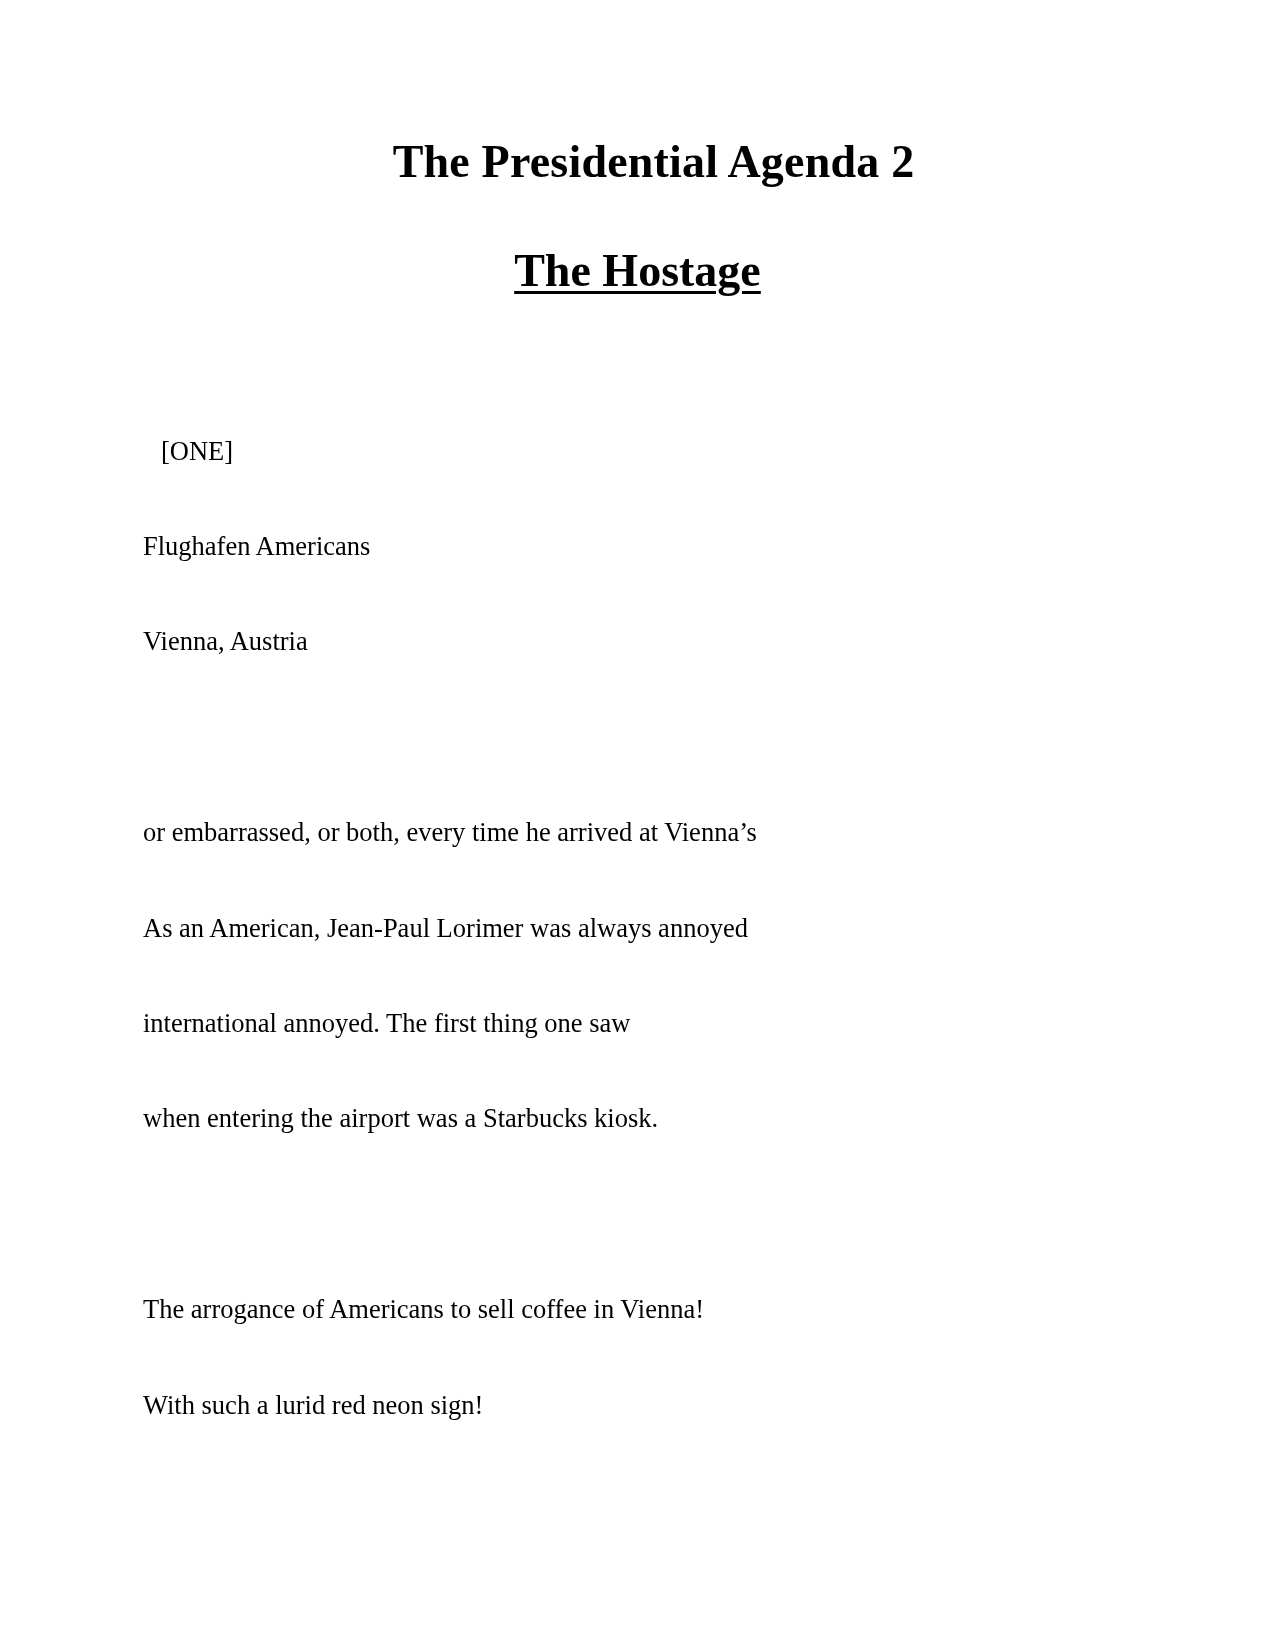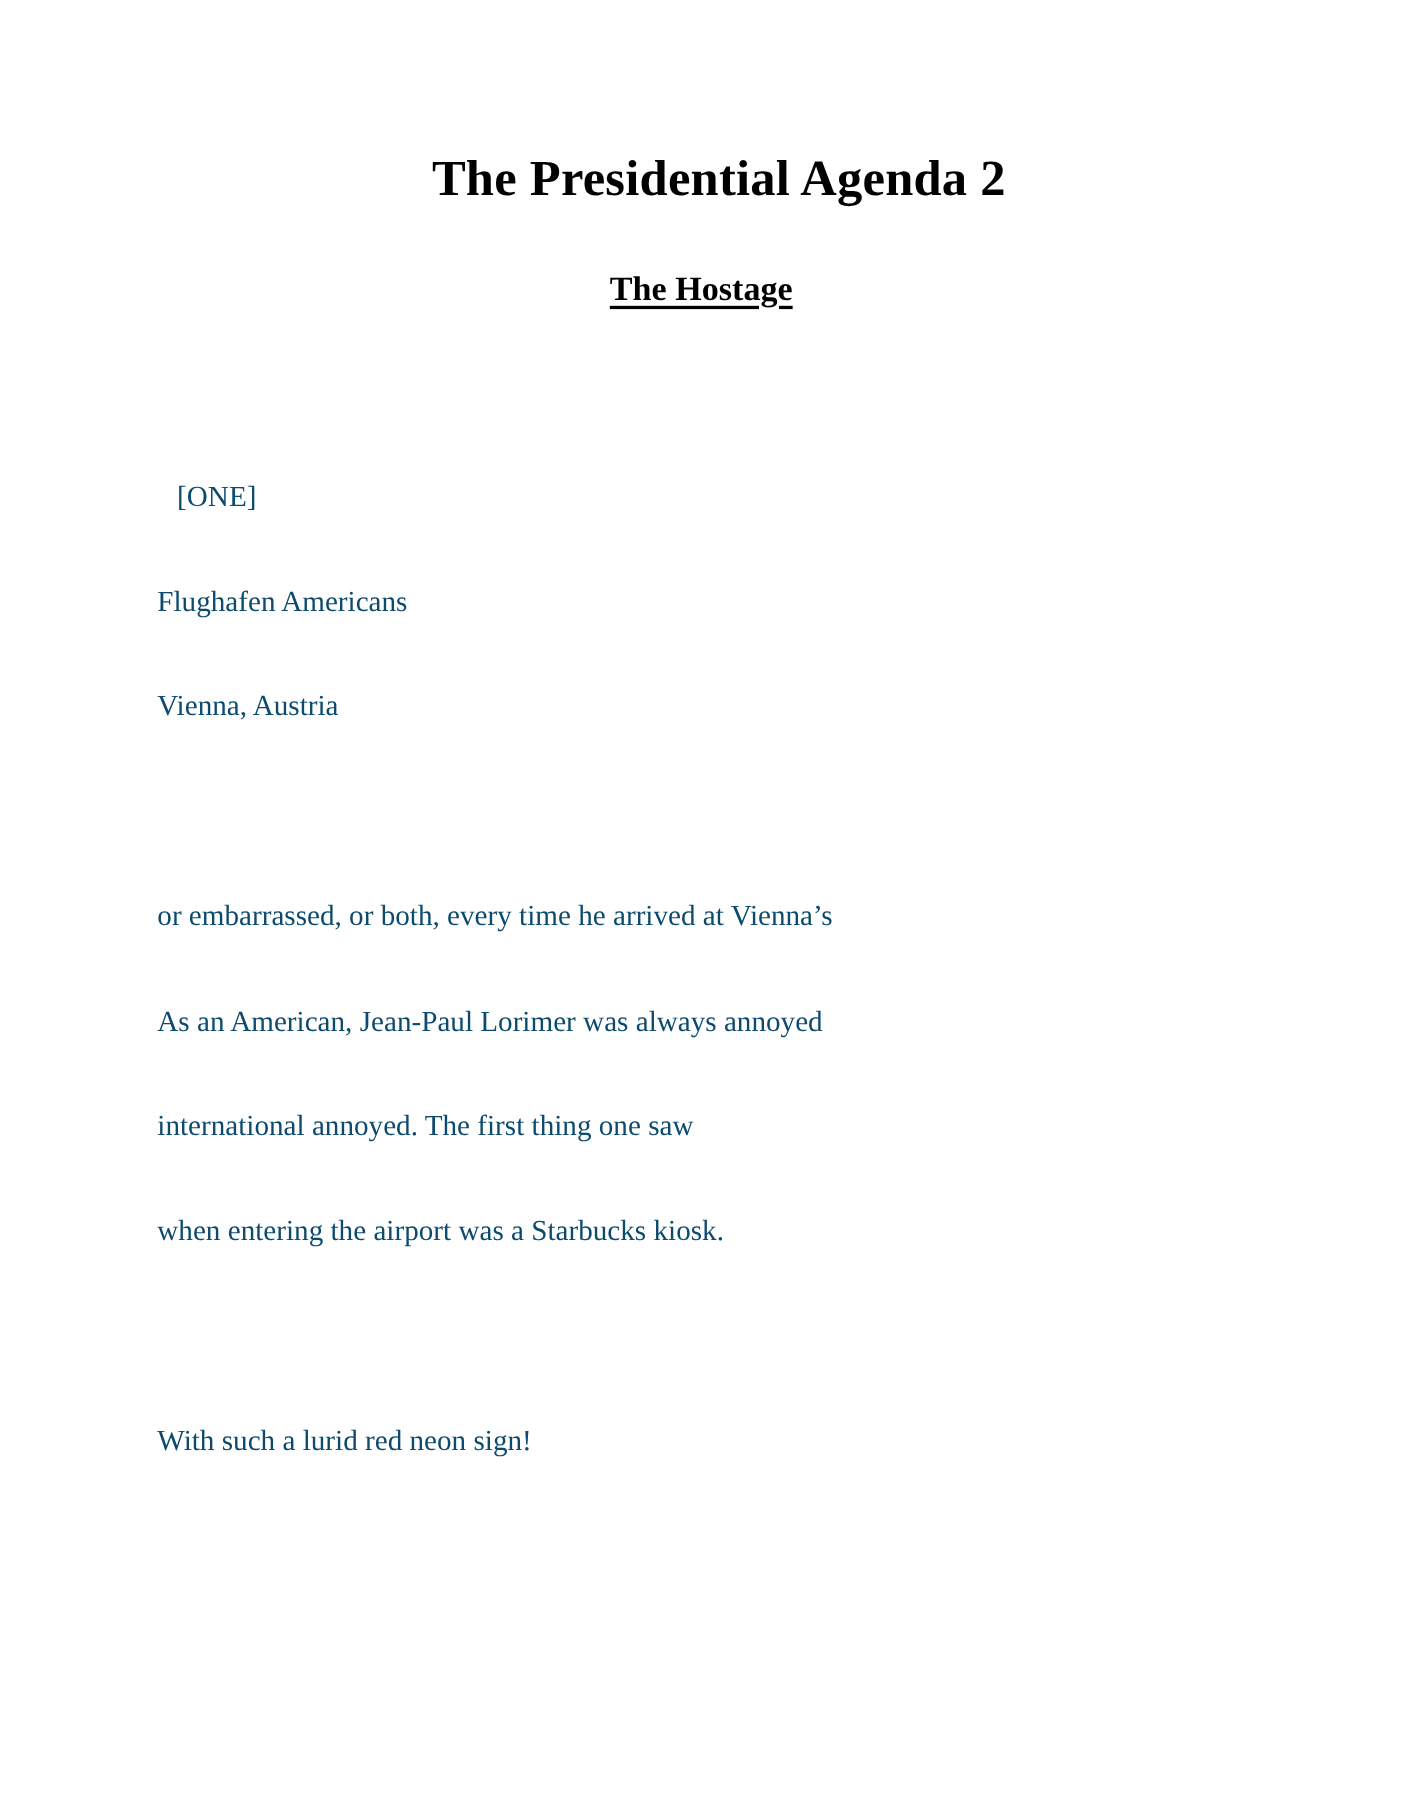--- a/index.html
+++ b/index.html
@@ -25,21 +25,21 @@
     color: #000000;
     text-align: center;
     margin: 0;
     padding-top: 136px;
     letter-spacing: 0.2px;
     padding-left: 32px;
   }
   .doc-subtitle {
     font-family: "Liberation Serif", "DejaVu Serif", serif;
     font-weight: bold;
-    font-size: 31px;
+    font-size: 46px;
     line-height: 1.15;
     color: #000000;
     text-align: center;
     margin: 0;
     padding-top: 56px;
   }
   .doc-subtitle span.u {
     text-decoration: underline;
     text-underline-offset: 5px;
     text-decoration-thickness: 3px;
@@ -47,21 +47,21 @@
   .body-area {
     position: absolute;
     left: 143px;
     top: 372px;
     width: 900px;
   }
   .block {
     font-family: "Liberation Serif", "DejaVu Serif", serif;
     font-size: 26.5px;
     line-height: 31.8px;
-    color: #0c4a6e;
+    color: #000000;
     margin: 0;
     white-space: pre-wrap;
   }
   .block + .block {
     margin-top: 31.8px;
   }
   .slug .line:first-child {
     padding-left: 18px;
   }
   .line {
@@ -86,20 +86,21 @@
     </div>
 
     <p class="block">
       <span class="line">or embarrassed, or both, every time he arrived at Vienna’s</span>
       <span class="line">As an American, Jean-Paul Lorimer was always annoyed</span>
       <span class="line">international annoyed. The first thing one saw</span>
       <span class="line">when entering the airport was a Starbucks kiosk.</span>
     </p>
 
     <p class="block">
+      <span class="line">The arrogance of Americans to sell coffee in Vienna!</span>
       <span class="line">With such a lurid red neon sign!</span>
     </p>
 
     <p class="block">
       
       
       
       
       
       

